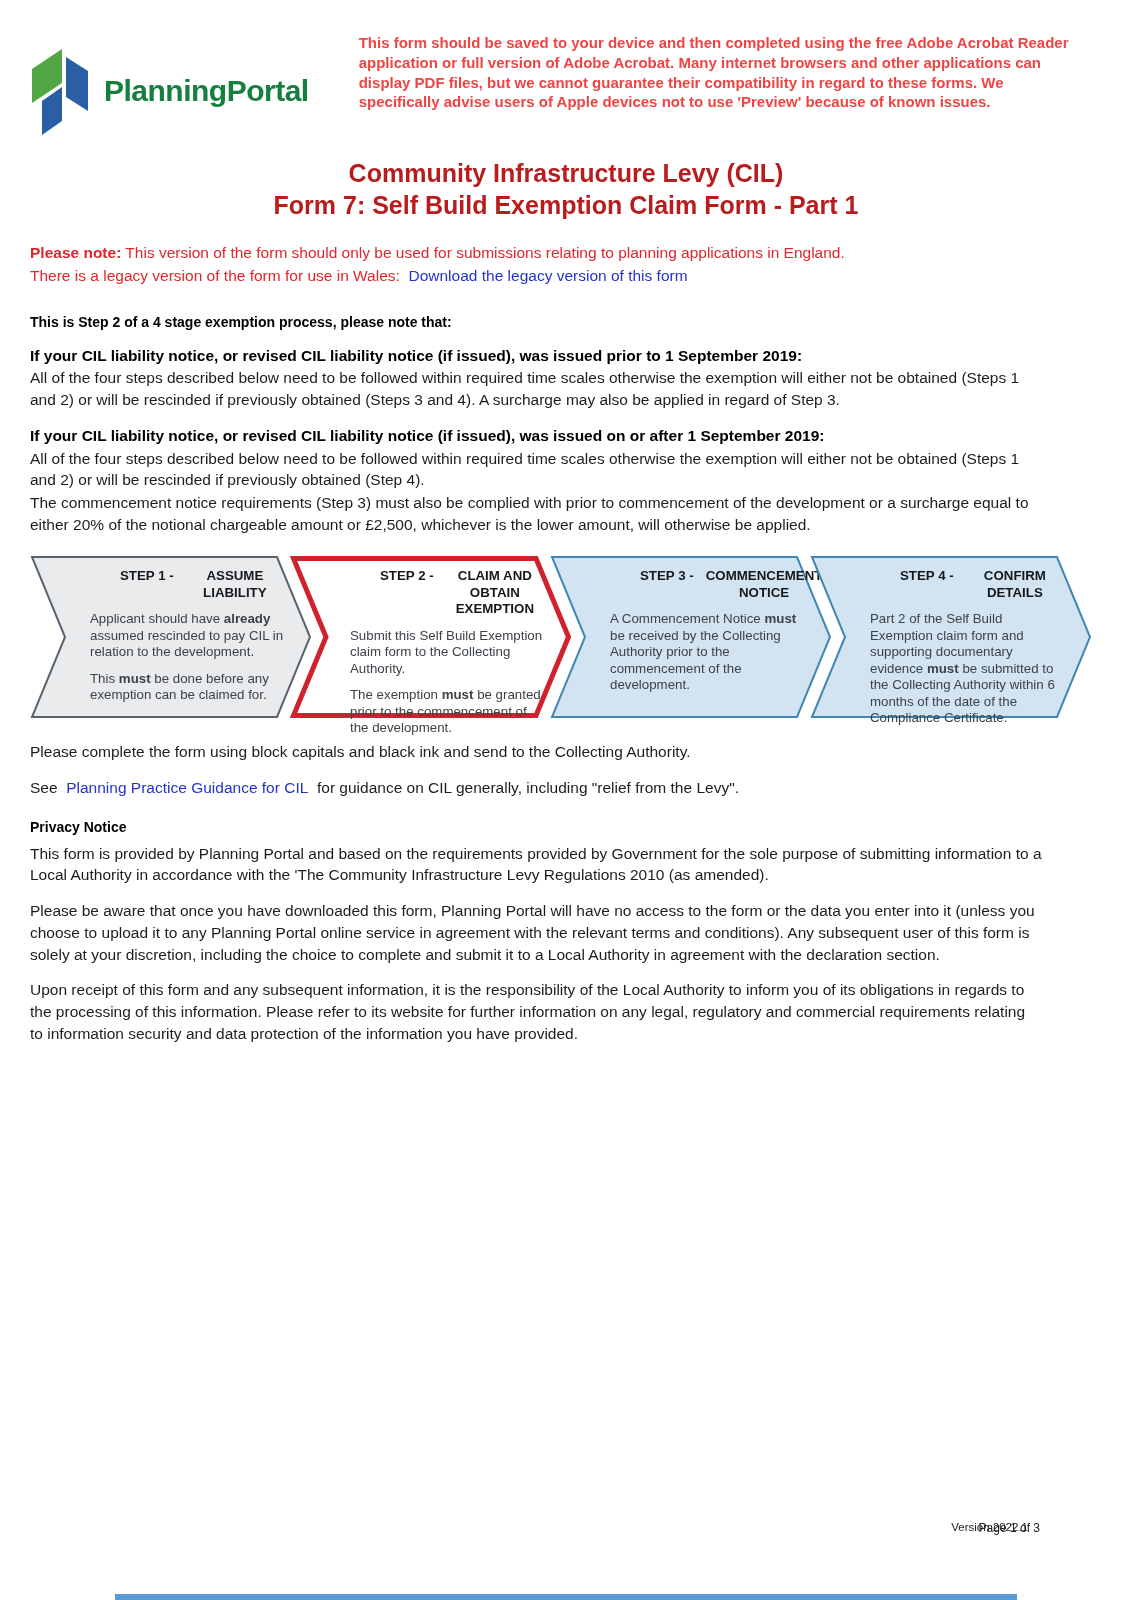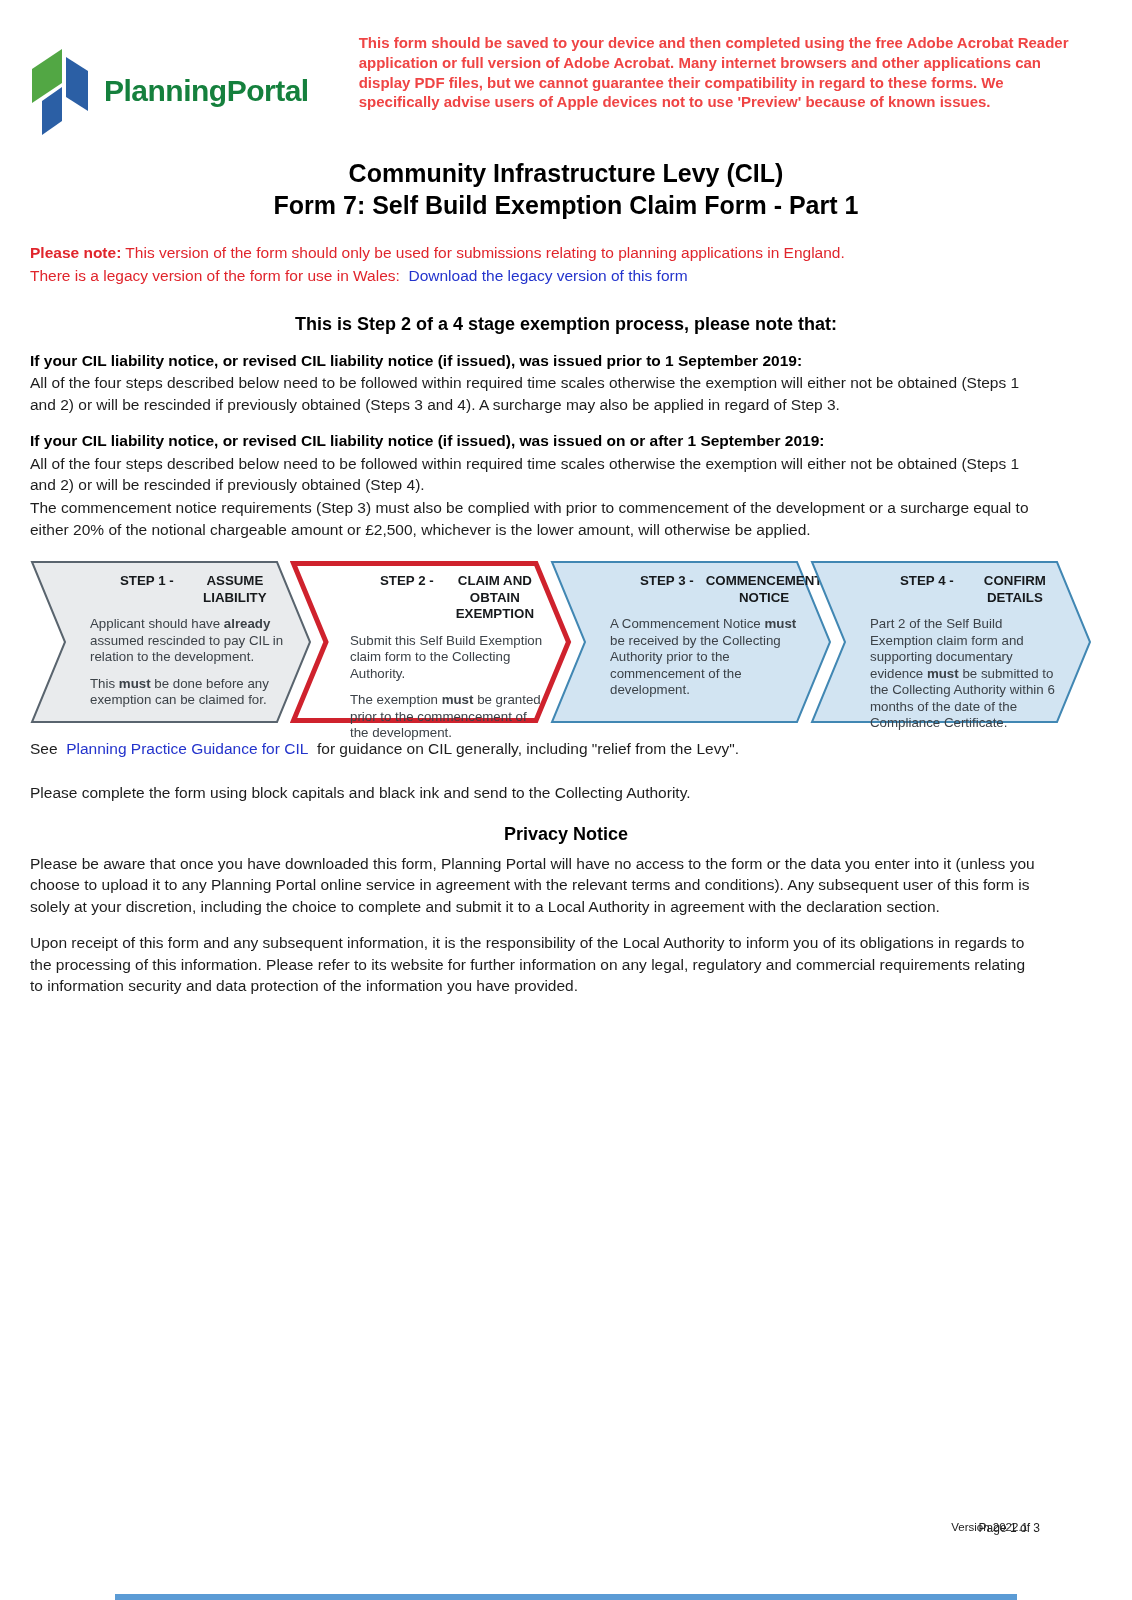--- a/index.html
+++ b/index.html
@@ -9,28 +9,28 @@
   
   .header{display:flex;align-items:flex-start;padding:33px 60px 0 30px;gap:50px;}
   .logo{display:flex;align-items:center;gap:14px;flex:0 0 auto;margin-top:14px;}
   .logo svg{display:block;}
   .brand{font-size:30px;letter-spacing:-0.5px;white-space:nowrap;}
   .brand .b1{font-weight:bold;color:#15803d;}
   .brand .b2{font-weight:700;color:#15803d;}
   .warning{flex:1 1 auto;color:#ef4444;font-weight:bold;font-size:15px;line-height:1.32;}
 
   
-  .title{margin-top:22px;text-align:center;font-weight:bold;font-size:25px;line-height:1.28;color:#000000;}
+  .title{margin-top:22px;text-align:center;font-weight:bold;font-size:25px;line-height:1.28;color:#b91c1c;}
 
   
   .note{margin:20px 30px 0;font-size:15.5px;line-height:1.5;color:#e0252c;}
   .note .lbl{font-weight:bold;}
   .link{color:#2333cc;text-decoration:none;cursor:pointer;}
 
-  h2{margin:26px 30px 0;font-size:18px;font-weight:bold;color:#000;text-align:center;}
+  h2{margin:26px 30px 0;font-size:14px;font-weight:bold;color:#000;}
   .lead{margin:15px 30px 0;font-weight:bold;font-size:15.5px;color:#000;max-width:1012px;line-height:1.38;}
   .body{margin:1px 30px 0;font-size:15.5px;line-height:1.4;max-width:1012px;color:#1d1d1d;}
   .body.spaced{margin-top:14px;}
 
   
   .steps{display:flex;margin:20px 30px 0;position:relative;}
   .step{position:relative;width:282px;height:164px;flex:0 0 auto;}
   .step + .step{margin-left:-22px;}
   .chev{position:absolute;left:0;top:0;width:100%;height:100%;}
   .step-gray .chev path{fill:#e9ebed;stroke:#59646e;stroke-width:2;}
@@ -142,24 +142,25 @@
             <span class="sl">STEP 4 -</span>
             <span class="st">CONFIRM DETAILS</span>
           </div>
         <p class="sp"><span>Part 2 of the Self Build Exemption claim form and supporting documentary evidence </span><span class="b">must</span><span> be submitted to the Collecting Authority within 6 months of the date of the Compliance Certificate.</span></p>
         <p class="sp"></p>
       </div>
     </div>
 
   </div>
 
+  <p class="body spaced" style="margin-top:22px;">Please complete the form using block capitals and black ink and send to the Collecting Authority.</p>
   <p class="body spaced"><span>See</span>&nbsp; <a class="link">Planning Practice Guidance for CIL</a>&nbsp; <span>for guidance on CIL generally, including "relief from the Levy".</span></p>
-  <p class="body spaced" style="margin-top:22px;">Please complete the form using block capitals and black ink and send to the Collecting Authority.</p>
 
   <h2 class="privacy">Privacy Notice</h2>
+  <p class="body privacy-p">This form is provided by Planning Portal and based on the requirements provided by Government for the sole purpose of submitting information to a Local Authority in accordance with the 'The Community Infrastructure Levy Regulations 2010 (as amended).</p>
   <p class="body privacy-p">Please be aware that once you have downloaded this form, Planning Portal will have no access to the form or the data you enter into it (unless you choose to upload it to any Planning Portal online service in agreement with the relevant terms and conditions). Any subsequent user of this form is solely at your discretion, including the choice to complete and submit it to a Local Authority in agreement with the declaration section.</p>
   <p class="body privacy-p">Upon receipt of this form and any subsequent information, it is the responsibility of the Local Authority to inform you of its obligations in regards to the processing of this information. Please refer to its website for further information on any legal, regulatory and commercial requirements relating to information security and data protection of the information you have provided.</p>
 
   <div class="footer-page">Page 1 of 3</div>
   <div class="footer-version">Version 2022.1</div>
   <div class="bottom-bar"></div>
 
 </div>
 
 </body></html>

